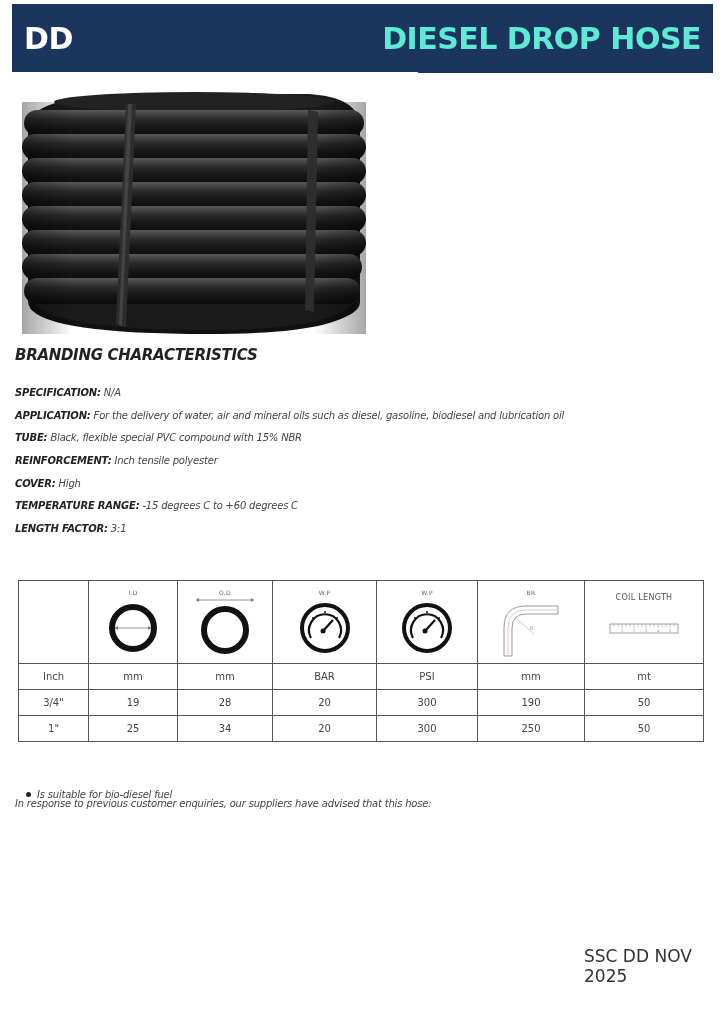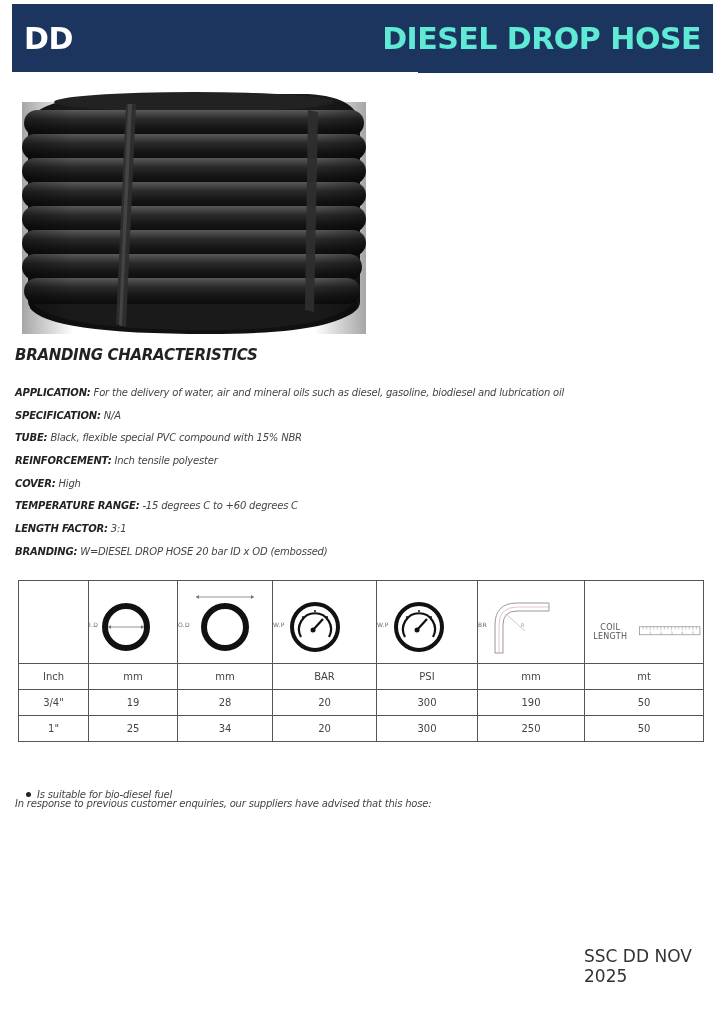--- a/index.html
+++ b/index.html
@@ -32,21 +32,21 @@
 
   .spec-table {
     position: absolute; left: 18px; top: 580px;
     border-collapse: collapse;
     font-size: 10px; color: #444444; font-family: "DejaVu Sans", sans-serif;
   }
   .spec-table td { border: 1.5px solid #555555; text-align: center; vertical-align: middle; }
   .spec-table .icon-row td { height: 83px; position: relative; }
   .spec-table .unit-row td, .spec-table .data-row td { height: 26px; }
 
-  .icon-cell { display: flex; flex-direction: row; align-items: center; justify-content: flex-start; height: 78px; padding-top: 6px; }
+  .icon-cell { display: flex; flex-direction: column; align-items: center; justify-content: flex-start; height: 78px; padding-top: 6px; }
   .icon-label { font-size: 6px; color: #666666; letter-spacing: 0.3px; height: 9px; }
   .icon-label.big { font-size: 8px; color: #555555; margin-top: 4px; }
 
   .note-text {
     position: absolute; left: 15px; top: 766px;
     font-size: 10px; font-style: italic; color: #444444; font-family: "DejaVu Sans", sans-serif; letter-spacing: -0.2px; margin-top: 32px;
   }
   .note-bullet {
     position: absolute; left: 26px; top: 789px;
     font-size: 10px; font-style: italic; color: #444444; font-family: "DejaVu Sans", sans-serif; letter-spacing: -0.2px;
@@ -104,50 +104,46 @@
     <path d="M118 32 L128 32 L118 255 L108 252 Z" fill="#2e2e2e" opacity="0.95"></path>
     <path d="M120 32 L124 32 L114 254 L111 253 Z" fill="#4a4a4a" opacity="0.8"></path>
     <path d="M300 38 L310 40 L306 240 L297 238 Z" fill="#2e2e2e" opacity="0.95"></path>
   </svg>
 </div>
 
 <div class="section-title">BRANDING CHARACTERISTICS</div>
 
 <div class="spec-list">
   <div class="spec-row">
+    <span class="spec-label">SPECIFICATION:</span>
+    <span>N/A</span>
+  </div>
+  <div class="spec-row">
     <span class="spec-label">APPLICATION:</span>
     <span>For the delivery of water, air and mineral oils such as diesel, gasoline, biodiesel and lubrication oil</span>
   </div>
   <div class="spec-row">
-    <span class="spec-label">SPECIFICATION:</span>
-    <span>N/A</span>
-  </div>
-  <div class="spec-row">
     <span class="spec-label">TUBE:</span>
     <span>Black, flexible special PVC compound with 15% NBR</span>
   </div>
   <div class="spec-row">
     <span class="spec-label">REINFORCEMENT:</span>
     <span>Inch tensile polyester</span>
   </div>
   <div class="spec-row">
     <span class="spec-label">COVER:</span>
     <span>High</span>
   </div>
   <div class="spec-row">
     <span class="spec-label">TEMPERATURE RANGE:</span>
     <span>-15 degrees C to +60 degrees C</span>
   </div>
   <div class="spec-row">
     <span class="spec-label">LENGTH FACTOR:</span>
     <span>3:1</span>
-  </div>
-  <div class="spec-row">
-    <span class="spec-label">BRANDING:</span>
-    <span>W=DIESEL DROP HOSE 20 bar ID x OD (embossed)</span>
   </div>
 </div>
 
 <table class="spec-table">
   <colgroup>
     <col style="width:70px">
       <col style="width:89px">
       <col style="width:95px">
       <col style="width:104px">
       <col style="width:101px">

